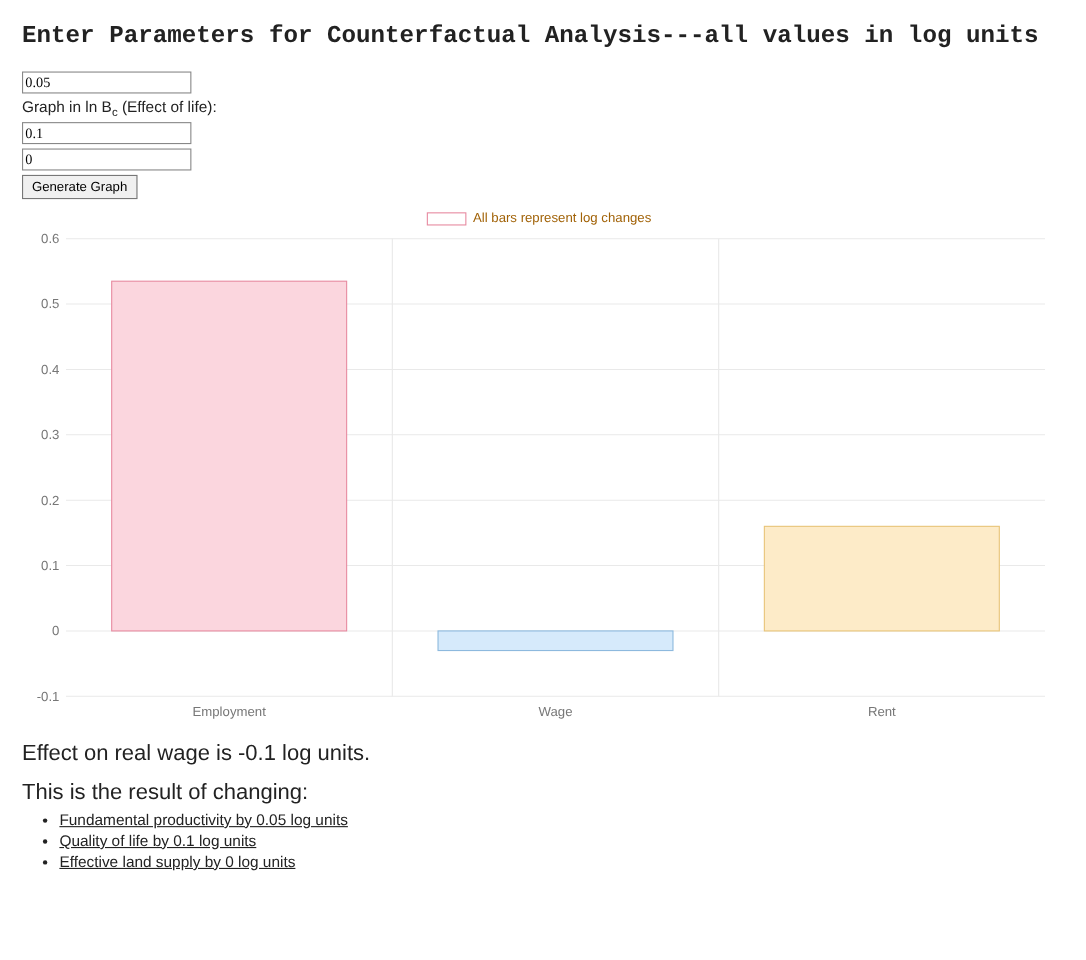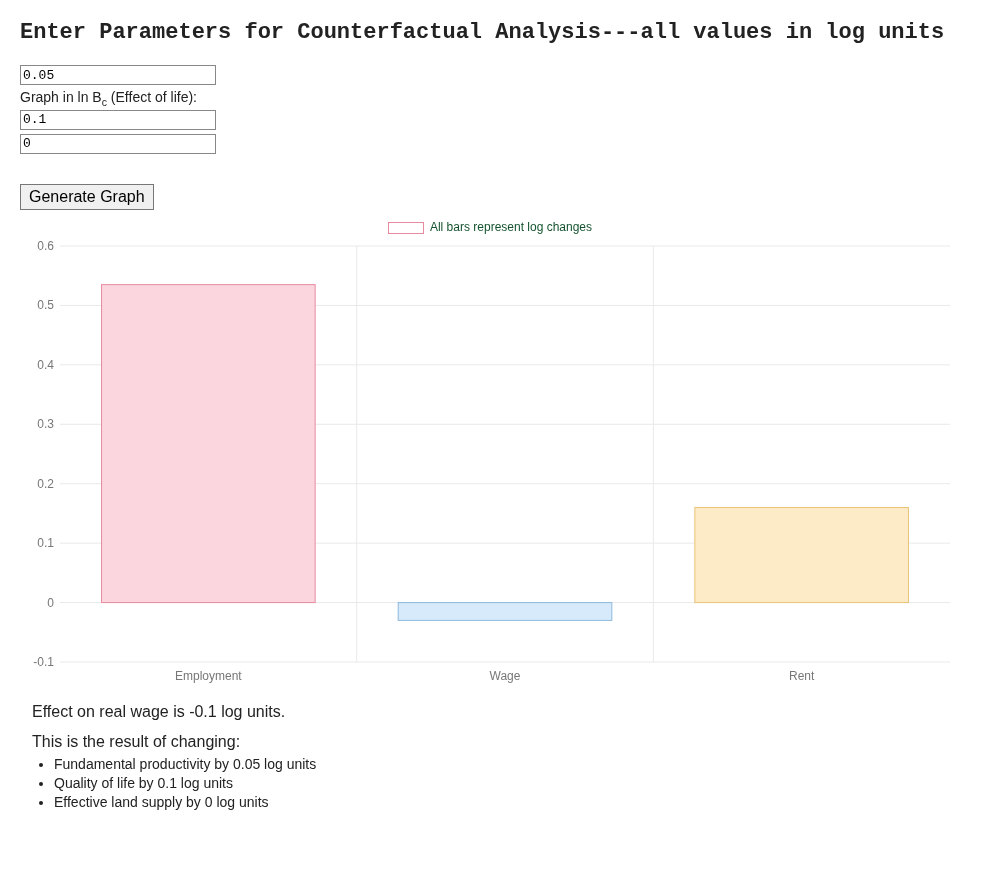--- a/index.html
+++ b/index.html
@@ -18,46 +18,46 @@
   h2.page-title {
     font-size: 22px;
     font-weight: bold;
     margin: 0 0 20px 0;
     font-family: Liberation Mono, monospace;
   }
   .param-block { margin-bottom: 4px; }
   .param-label { display: block; margin-bottom: 2px; font-size: 14px; }
   .param-label sub { font-size: 0.75em; }
   .param-input {
-    width: 196px;
+    width: 154px;
     height: 20px;
     padding: 0 2px;
     border: 1px solid #888;
     font-size: 13px;
-    font-family: Liberation Mono, monospace;
+    font-family: Liberation Serif, serif;
     box-sizing: border-box;
   }
   .generate-btn {
-    margin-top: 26px;
+    margin-top: 0;
     font-family: inherit;
-    font-size: 16px;
+    font-size: 12px;
     padding: 3px 8px;
     border: 1px solid #777;
     background: #f0f0f0;
     cursor: pointer;
   }
   .chart-wrap {
     margin-top: 10px;
     position: relative;
     width: 940px;
   }
   .legend {
     text-align: center;
     font-size: 12px;
-    color: #14532d;
+    color: #a16207;
     margin-bottom: 4px;
   }
   .legend-swatch {
     display: inline-block;
     vertical-align: middle;
     width: 34px;
     height: 10px;
     border: 1px solid #e78aa0;
     background: #ffffff;
     margin-right: 6px;
@@ -67,30 +67,31 @@
     fill: #777;
   }
   .grid-line {
     stroke: #e9e9e9;
     stroke-width: 1;
   }
   .bar {
     stroke-width: 1;
   }
   .below-text p {
-    margin: 12px 0 4px 12px;
-    font-size: 16px;
+    margin: 12px 0 4px 0;
+    font-size: 20px;
   }
   .below-text ul {
     margin: 4px 0 0 0;
     padding-left: 34px;
   }
   .below-text li {
     font-size: 14px;
     line-height: 1.35;
+    text-decoration: underline;
   }
 </style>
 </head>
 <body>
 
 
 
 <h2 class="page-title">Enter Parameters for Counterfactual Analysis---all values in log units</h2>
 
 <div class="param-block">

